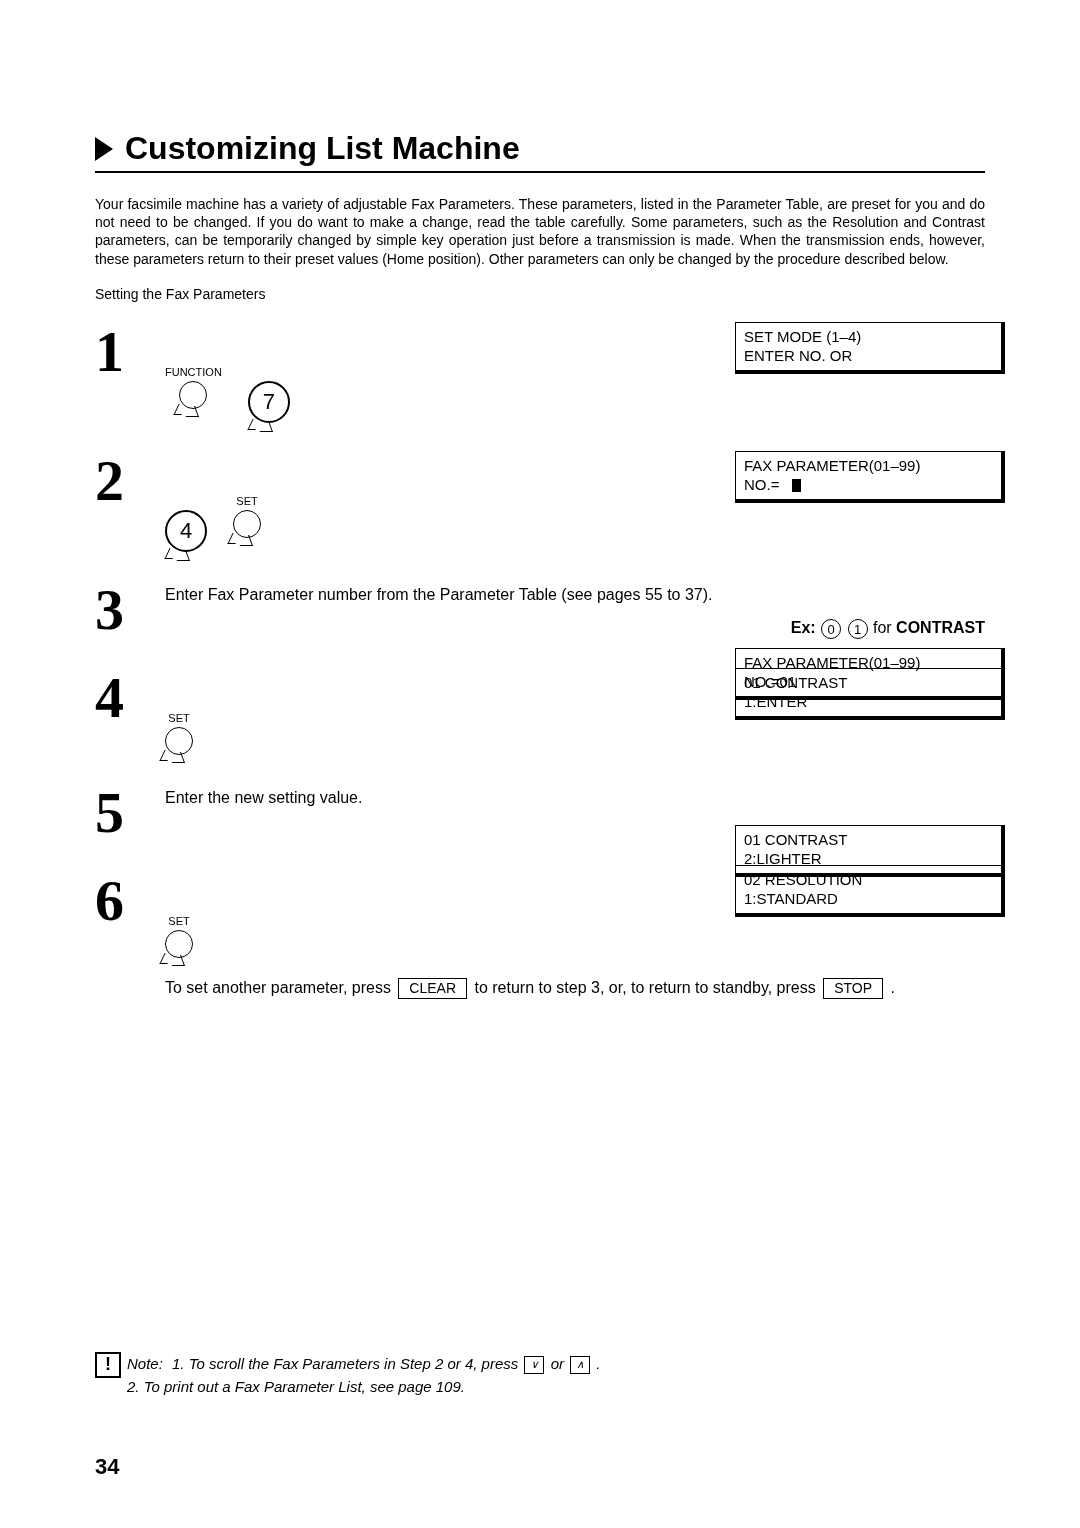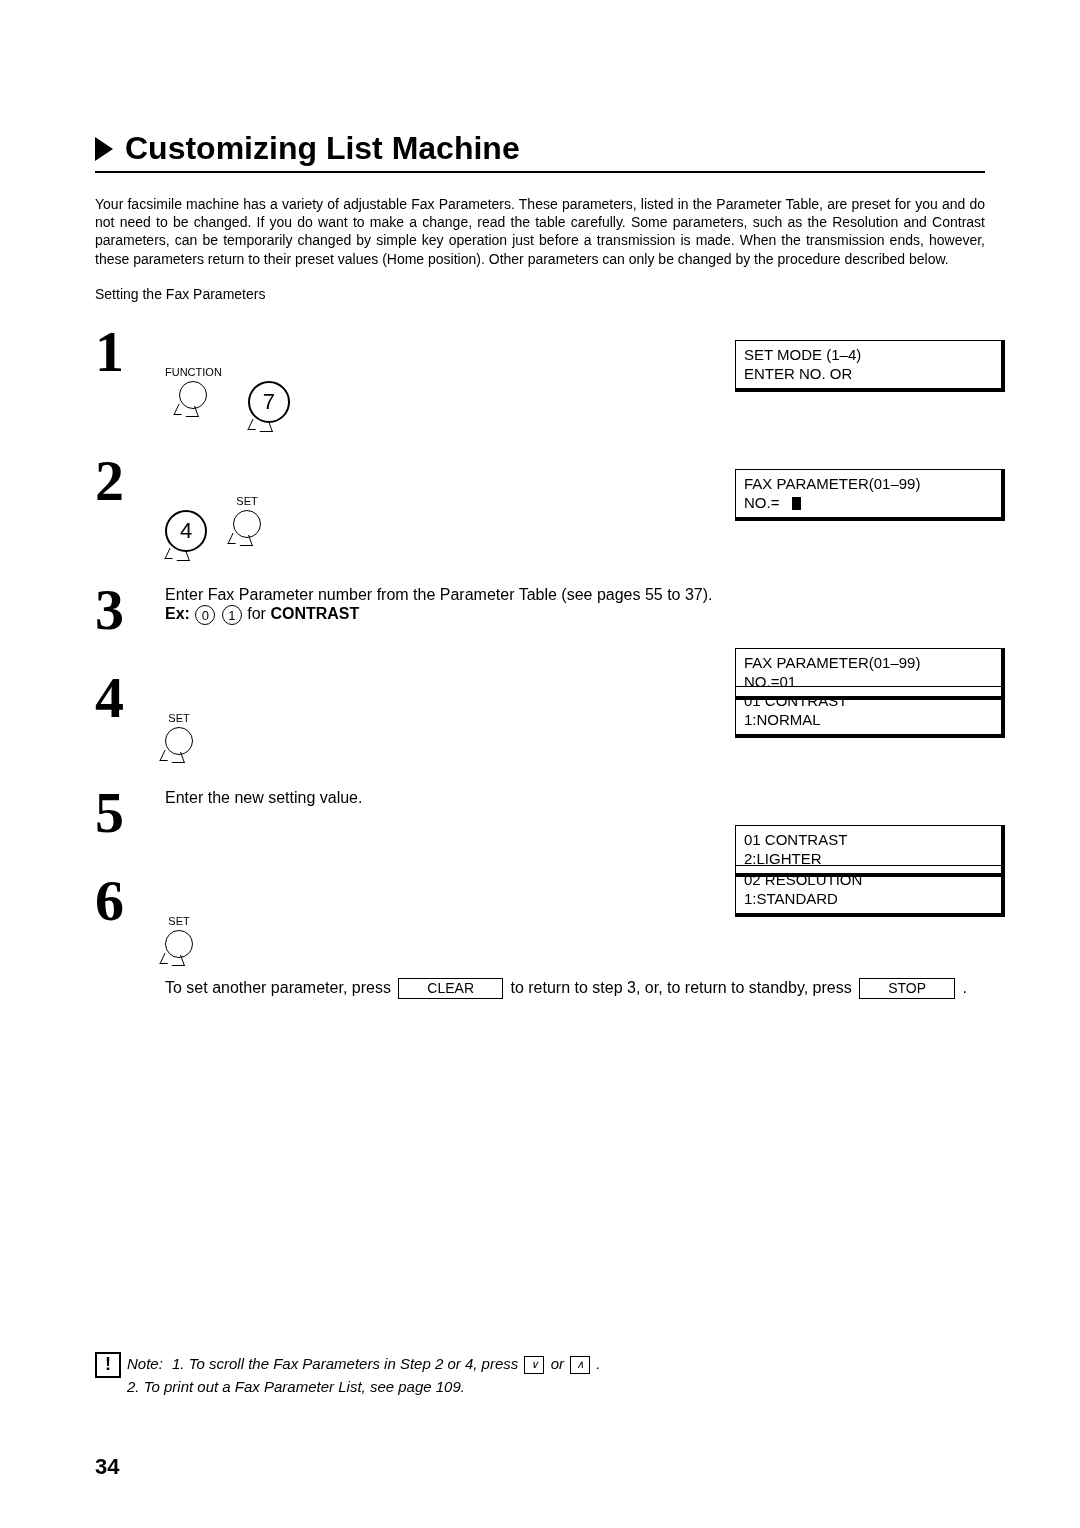--- a/index.html
+++ b/index.html
@@ -60,21 +60,21 @@
       display: flex;
       align-items: flex-start;
       position: relative;
     }
     .stepcontent {
       flex: 1;
     }
     .lcd {
       position: absolute;
       right: -20px;
-      top: 18px;
+      top: 0;
       width: 270px;
       border: 1.5px solid #000;
       border-right: 4px solid #000;
       border-bottom: 4px solid #000;
       padding: 5px 8px;
       font-size: 15px;
       line-height: 1.25;
       font-family: Arial, sans-serif;
     }
     .lcd .l2 { display: block; }
@@ -129,37 +129,39 @@
       border-right: 1px solid #000;
       transform: skewX(20deg);
     }
     .steptext {
       font-size: 16px;
       line-height: 1.35;
       text-align: justify;
     }
     .ex {
       font-size: 16px;
+      margin-top: 14px;
+      text-align: right;
     }
     .ex b.exlbl { font-weight: bold; }
     .numcirc {
       display: inline-flex;
       width: 20px; height: 20px;
       border: 1.2px solid #000;
       border-radius: 50%;
       align-items: center;
       justify-content: center;
       font-size: 13px;
       vertical-align: middle;
       margin: 0 1px;
     }
     .keybox {
       display: inline-block;
       border: 1px solid #000;
-      padding: 0 28px;
+      padding: 0 10px;
       font-size: 14px;
       vertical-align: middle;
       margin: 0 3px;
       line-height: 1.35;
     }
     .smallkeybox {
       display: inline-flex;
       border: 1px solid #000;
       width: 20px;
       height: 18px;
@@ -299,21 +301,21 @@
         <div class="btn">
           <div class="lbl">SET</div>
           <div class="rndbtn circle">
               <div class="press"></div>
             </div>
         </div>
       </div>
     </div>
     <div class="lcd">
       <span>01 CONTRAST</span>
-      <span class="l2"> 1:NORMAL</span>
+      <span class="l2"> 1:ENTER</span>
     </div>
   </div>
 </div>
 
 <div class="step">
   <div class="bignum">5</div>
   <div class="stepbody">
     <div class="stepcontent">
       <div class="steptext">Enter the new setting value.</div>
     </div>

